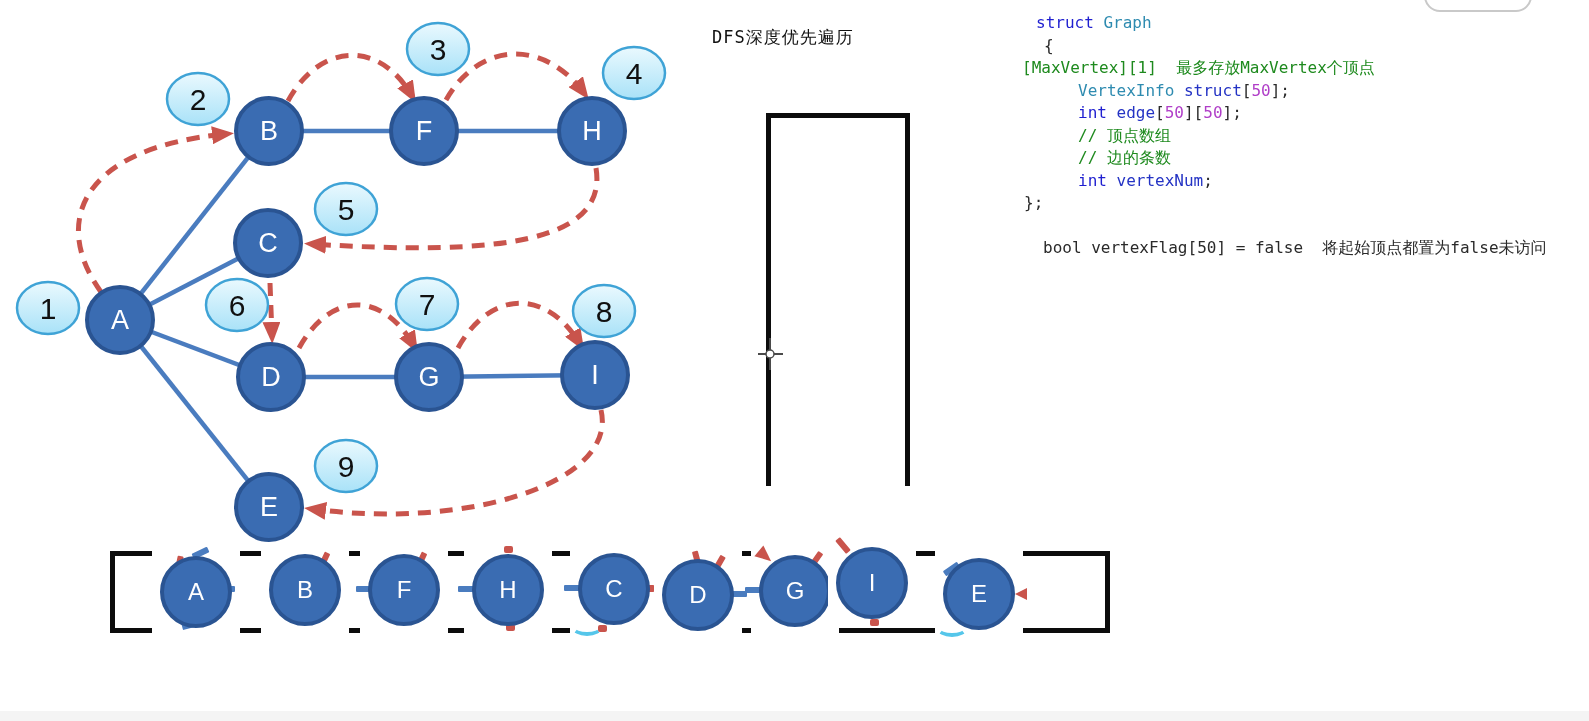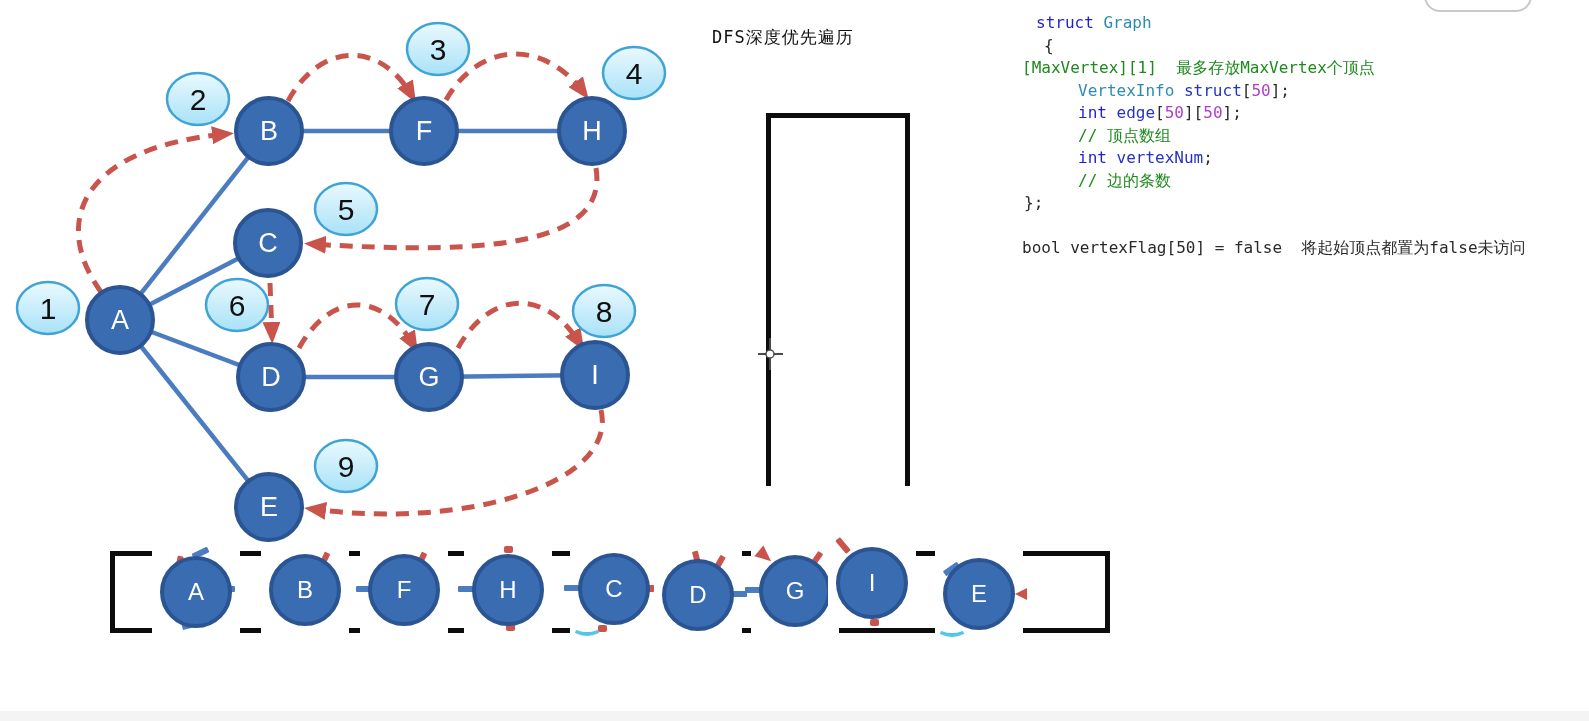--- a/index.html
+++ b/index.html
@@ -130,25 +130,25 @@
   </svg>
   <div class="partial-shape"></div>
 
   <div id="code-block" class="code-block">
       <div class="code-line" style="padding-left: 14px;"><span class="c-kw">struct</span><span class="c-pl"> </span><span class="c-type">Graph</span></div>
       <div class="code-line" style="padding-left: 22px;"><span class="c-pl">{</span></div>
       <div class="code-line" style="padding-left: 0px;"><span class="c-com">[MaxVertex][1]  最多存放MaxVertex个顶点</span></div>
       <div class="code-line" style="padding-left: 56px;"><span class="c-type">VertexInfo</span><span class="c-pl"> </span><span class="c-id">struct</span><span class="c-pl">[</span><span class="c-num">50</span><span class="c-pl">];</span></div>
       <div class="code-line" style="padding-left: 56px;"><span class="c-kw">int</span><span class="c-pl"> </span><span class="c-id">edge</span><span class="c-pl">[</span><span class="c-num">50</span><span class="c-pl">][</span><span class="c-num">50</span><span class="c-pl">];</span></div>
       <div class="code-line" style="padding-left: 56px;"><span class="c-com">// 顶点数组</span></div>
+      <div class="code-line" style="padding-left: 56px;"><span class="c-com">// 边的条数</span></div>
       <div class="code-line" style="padding-left: 56px;"><span class="c-kw">int</span><span class="c-pl"> </span><span class="c-id">vertexNum</span><span class="c-pl">;</span></div>
-      <div class="code-line" style="padding-left: 56px;"><span class="c-com">// 边的条数</span></div>
       <div class="code-line" style="padding-left: 2px;"><span class="c-pl">};</span></div>
       <div class="code-line" style="padding-left: 0px;">&nbsp;</div>
-      <div class="code-line" style="padding-left: 0px;"><span class="c-pl">bool vertexFlag[50] = false  将起始顶点都置为false未访问</span></div>
+      <div class="code-line" style="padding-left: 0px; margin-left: 21px;"><span class="c-pl">bool vertexFlag[50] = false  将起始顶点都置为false未访问</span></div>
     </div>
 
   <div class="seq-box"></div>
   <div id="bottom-row-nodes">
       <div class="bnode-wrap" style="left: 152px; top: 548px;">
         <div class="fr rv" style="left: 24px; top: 8px; transform: rotate(12deg);"></div>
         <div class="fr bh" style="left: 40px; top: 2px; transform: rotate(-25deg);"></div>
         <div class="fr bh" style="left: 66px; top: 38px;"></div>
         <div class="fr bh" style="left: 30px; top: 74px; transform: rotate(-15deg);"></div>
         <div class="bnode">

